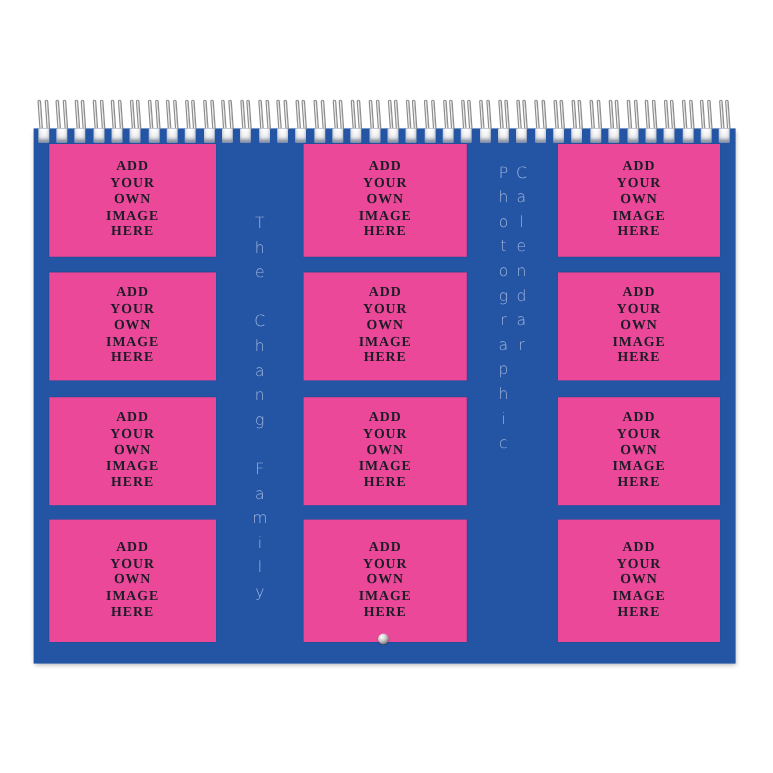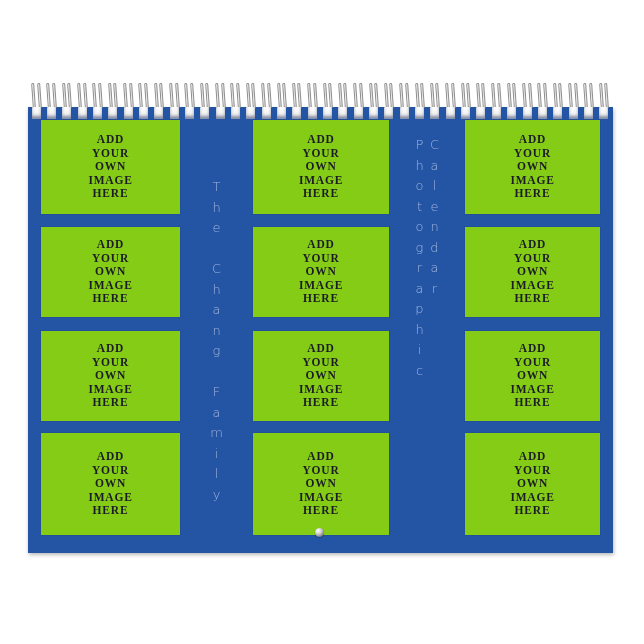--- a/index.html
+++ b/index.html
@@ -68,21 +68,21 @@
   }
   
   .grid {
     position: absolute;
     inset: 0;
     display: grid;
     grid-template-columns: 13px 139px 73px 136px 76px 135px 13px;
     grid-template-rows: 13px 94px 13px 90px 14px 90px 12px 102px 18px;
   }
   .box {
-    background: #84cc16;
+    background: #ec4899;
     display: flex;
     align-items: center;
     justify-content: center;
     box-shadow: 0 0 1px rgba(0,0,0,0.25);
   }
   .c1 { grid-column: 2; }
   .c2 { grid-column: 4; }
   .c3 { grid-column: 6; }
   .r1 { grid-row: 2; }
   .r2 { grid-row: 4; }

